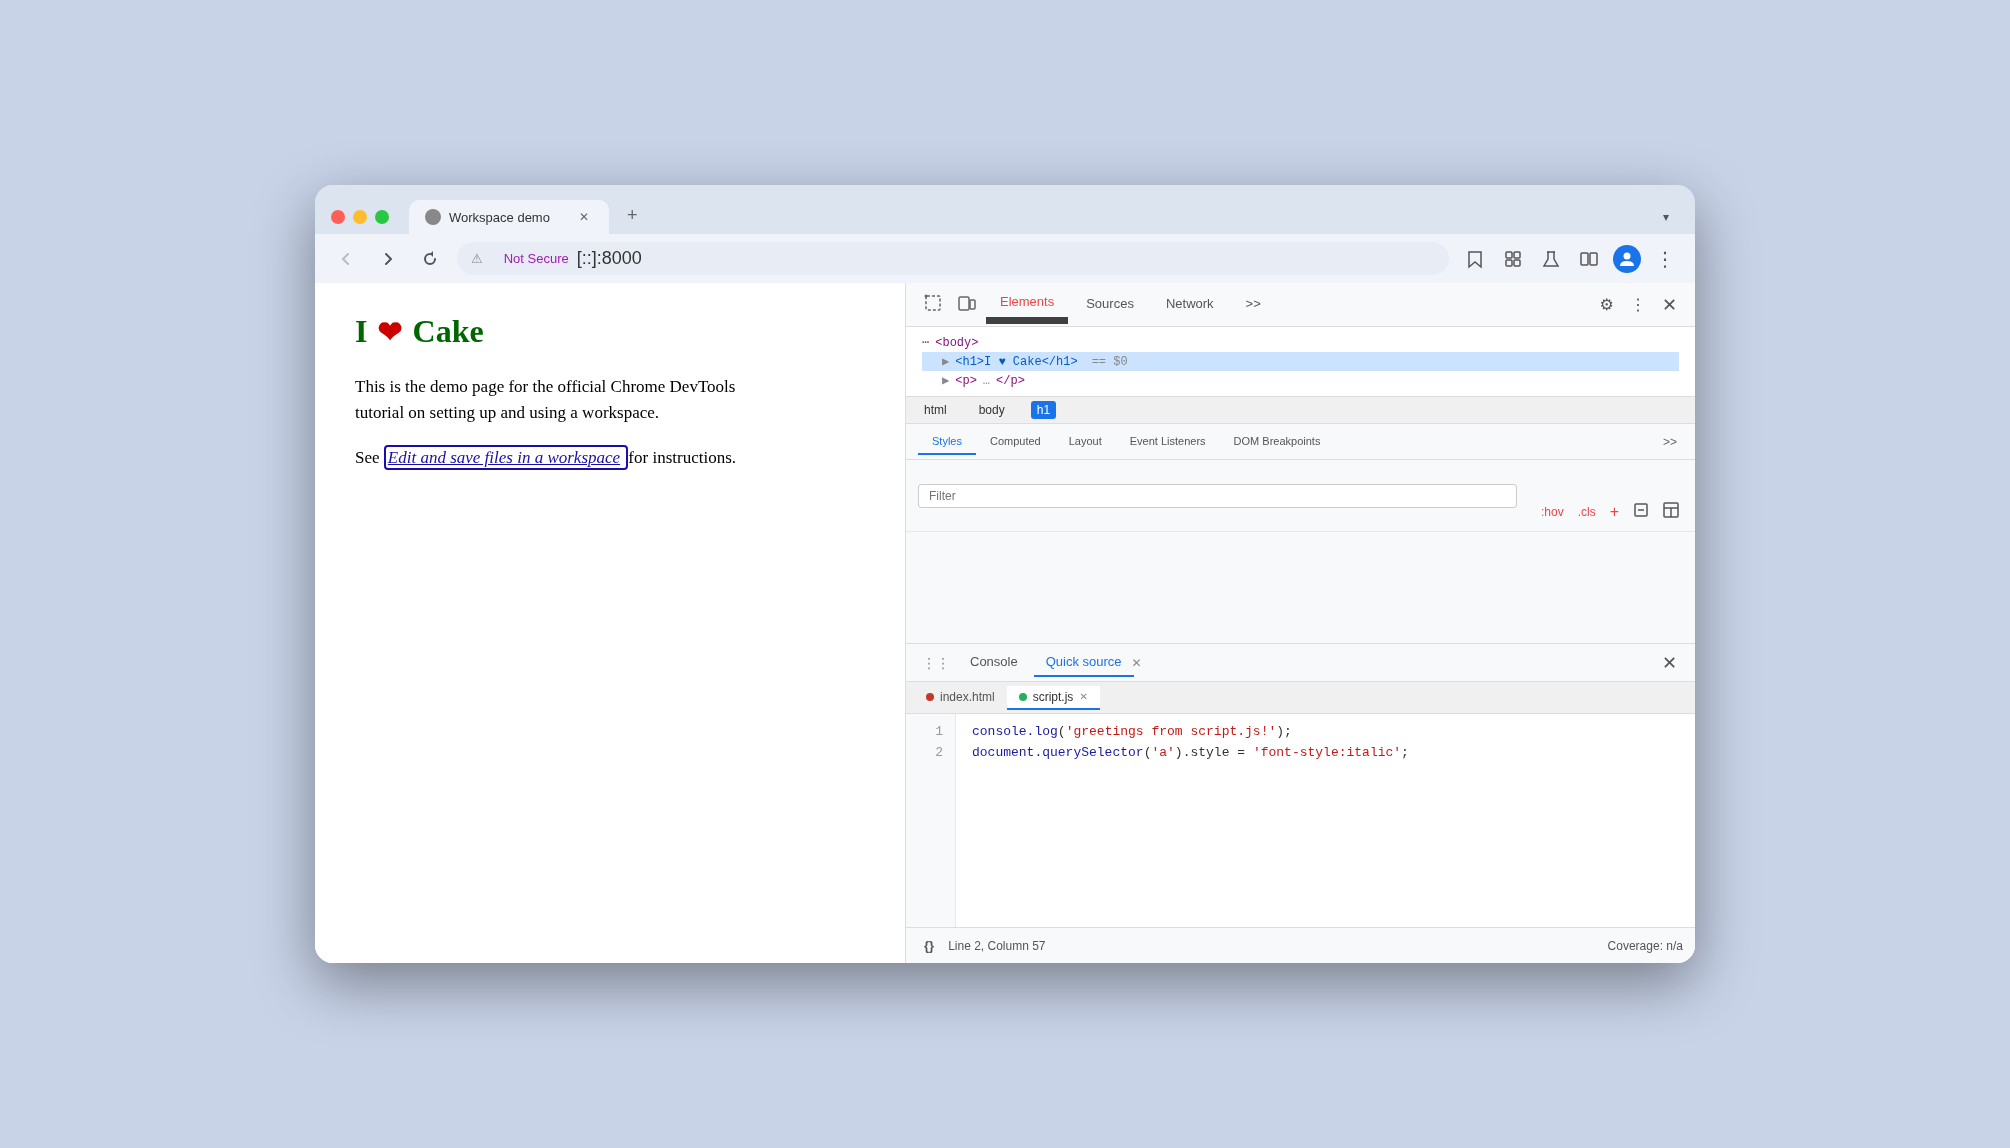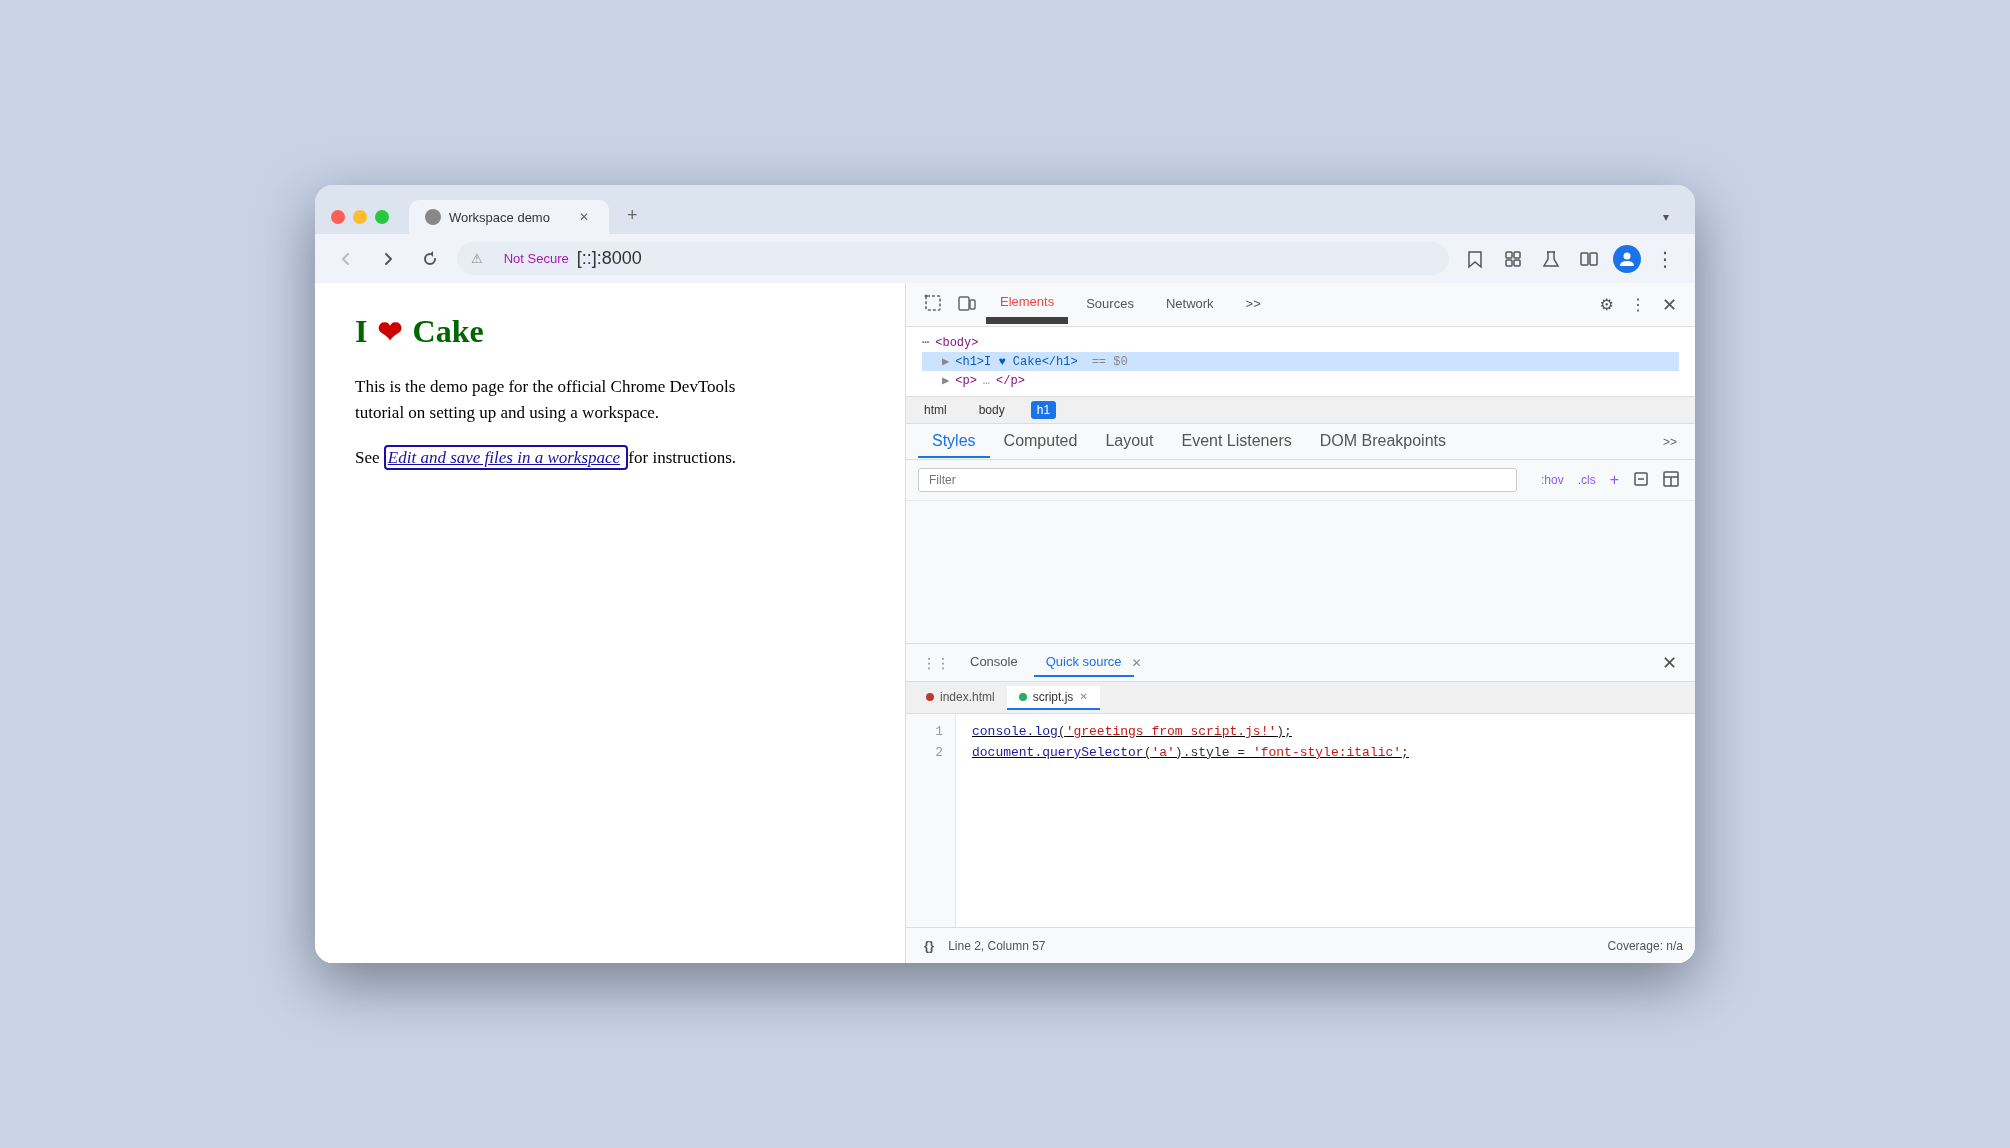--- a/index.html
+++ b/index.html
@@ -380,21 +380,21 @@
       border-bottom: 1px solid #ddd;
       padding: 0 12px;
       display: flex;
       align-items: center;
       gap: 0;
       height: 36px;
     }
 
     .styles-tab {
       padding: 6px 14px;
-      font-size: 16px;
+      font-size: 11px;
       color: #555;
       cursor: pointer;
       border-bottom: 2px solid transparent;
       background: transparent;
       border-top: none;
       border-left: none;
       border-right: none;
     }
 
     .styles-tab.active {
@@ -432,26 +432,27 @@
     }
 
     .filter-actions {
       display: flex;
       align-items: center;
       gap: 6px;
     }
 
     .filter-action-btn {
       font-size: 12px;
-      color: #8b5cf6;
+      color: #ef4444;
       cursor: pointer;
       background: transparent;
       border: none;
       padding: 2px 4px;
       border-radius: 3px;
+      margin-top: 32px;
     }
 
     
     .bottom-panel {
       border-top: 1px solid #ddd;
       display: flex;
       flex-direction: column;
       height: 320px;
     }
 
@@ -573,21 +574,20 @@
     .code-content {
       flex: 1;
       padding: 8px 16px;
       line-height: 1.6;
       overflow: auto;
     }
 
     .code-line {
       white-space: nowrap;
       line-height: 1.6;
-      text-decoration: underline;
     }
 
     .code-func { color: #1a1aa6; }
     .code-string { color: #c41a16; }
     .code-punct { color: #333; }
 
     
     .status-bar {
       background: #f8f9fa;
       border-top: 1px solid #ddd;

